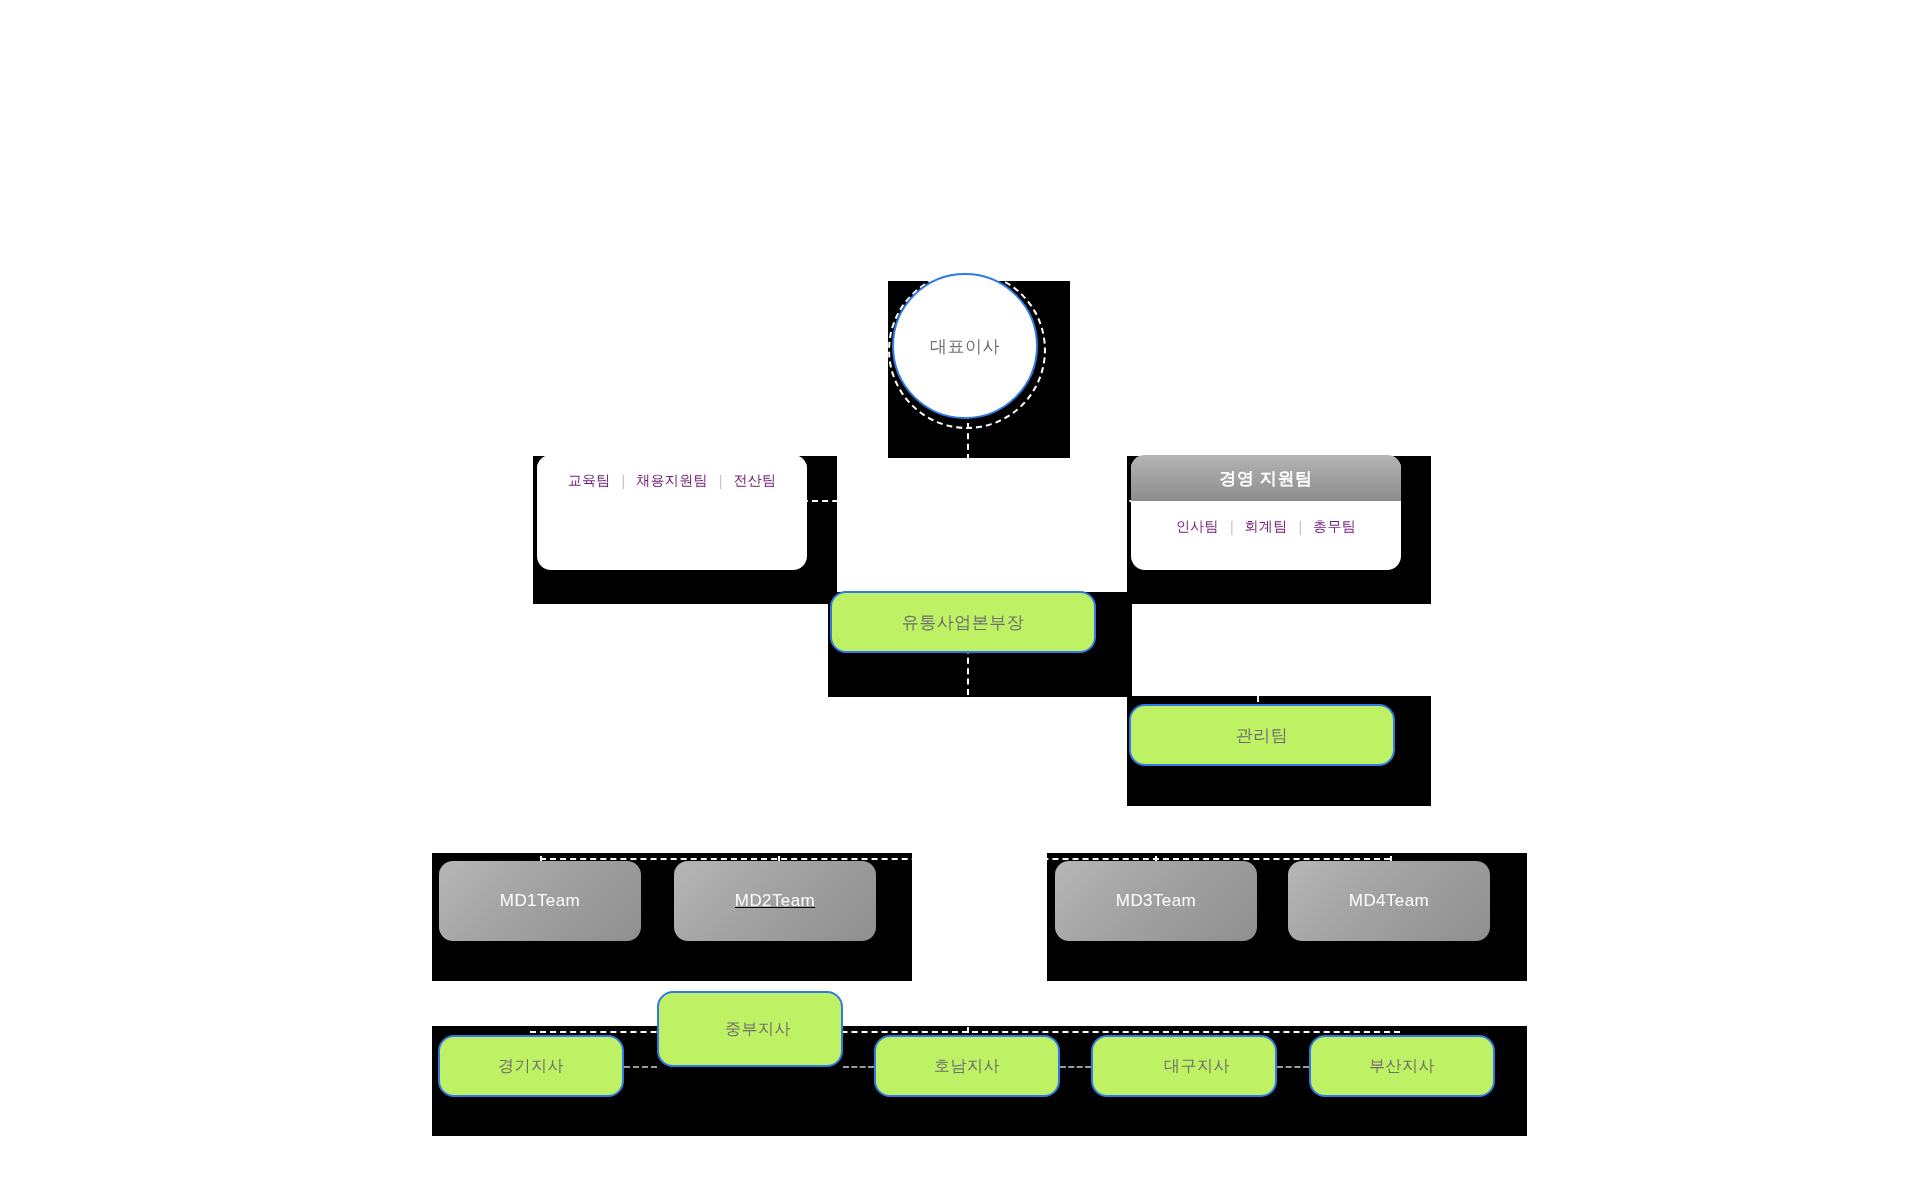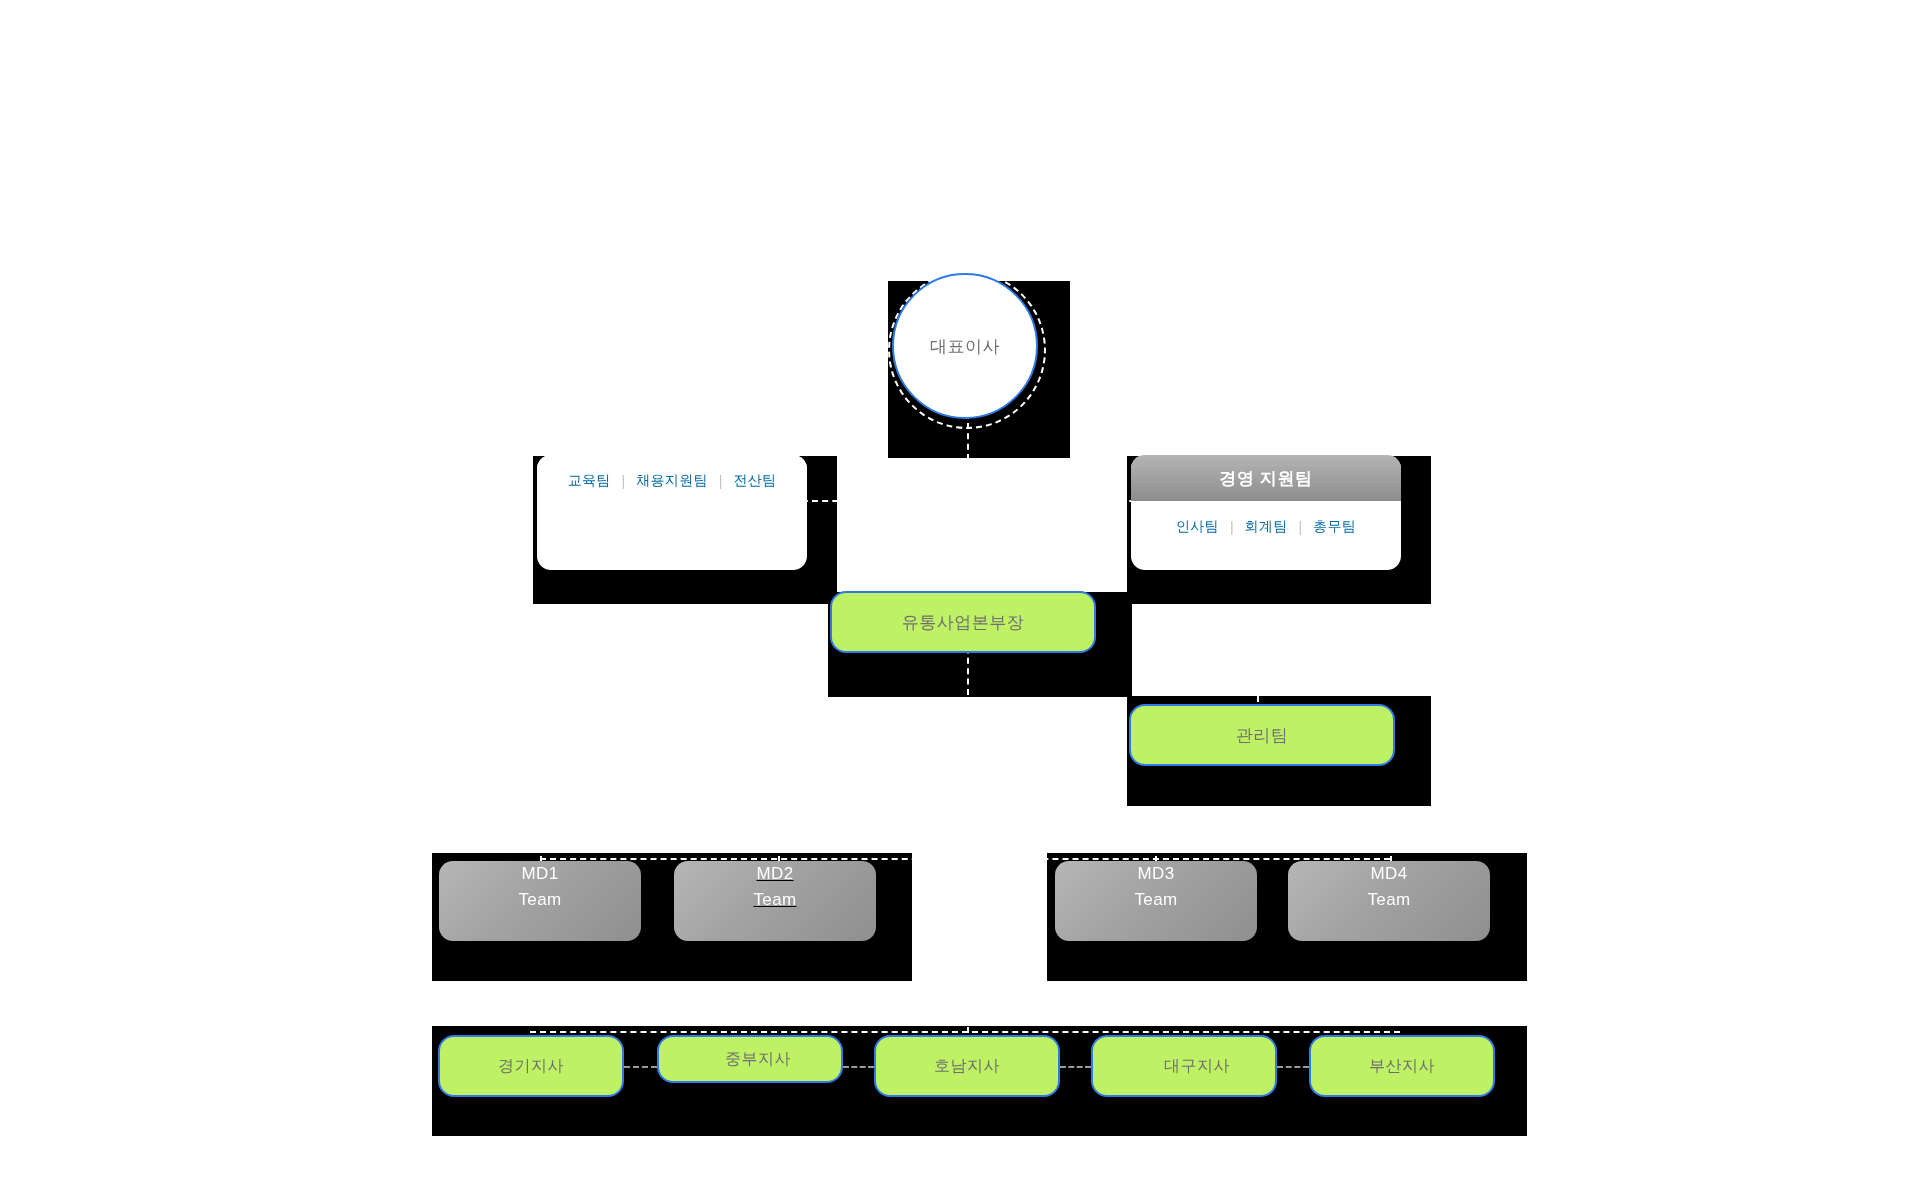--- a/index.html
+++ b/index.html
@@ -121,39 +121,39 @@
   }
   .card-body {
     height: 52px;
     background: #ffffff;
     display: flex;
     align-items: center;
     justify-content: center;
     gap: 0px;
   }
   .sub-item {
-    color: #0369a1;
+    color: #701a75;
     font-size: 14px;
     padding: 0 11px;
     letter-spacing: 0.3px;
   }
   .sub-sep {
     color: #c3c3c3;
     font-size: 14px;
   }
 
   
   .md-box {
     position: absolute;
     border-radius: 14px;
     background: linear-gradient(135deg, #b6b6b6 0%, #a2a2a2 45%, #8f8f8f 100%);
     display: flex;
-    flex-direction: column;
-    align-items: center;
-    justify-content: flex-start;
+    flex-direction: row;
+    align-items: center;
+    justify-content: center;
     z-index: 5;
   }
   .md-line {
     color: #ffffff;
     font-size: 17px;
     line-height: 26px;
     letter-spacing: 0.4px;
   }
 </style>
 </head>
@@ -238,21 +238,21 @@
     <span class="md-line">Team</span>
   </div>
   <div class="md-box" style="left:1288px; top:861px; width:202px; height:80px;">
     <span class="md-line">MD4</span>
     <span class="md-line">Team</span>
   </div>
 
   <div class="node-blue small" style="left:438px; top:1035px; width:186px; height:62px;">
     <span class="node-label">경기지사</span>
   </div>
-  <div class="node-blue small" style="left:657px; top:1035px; width:186px; height:48px;padding-left:16px;">
+  <div class="node-blue small" style="left:657px; top:991px; width:186px; height:76px;padding-left:16px;">
     <span class="node-label">중부지사</span>
   </div>
   <div class="node-blue small" style="left:874px; top:1035px; width:186px; height:62px;">
     <span class="node-label">호남지사</span>
   </div>
   <div class="node-blue small" style="left:1091px; top:1035px; width:186px; height:62px;padding-left:26px;">
     <span class="node-label">대구지사</span>
   </div>
   <div class="node-blue small" style="left:1309px; top:1035px; width:186px; height:62px;">
     <span class="node-label">부산지사</span>

